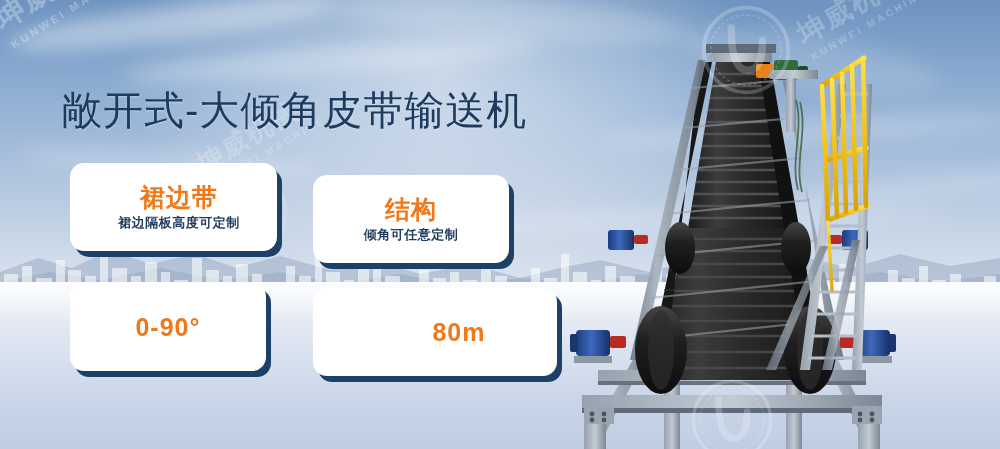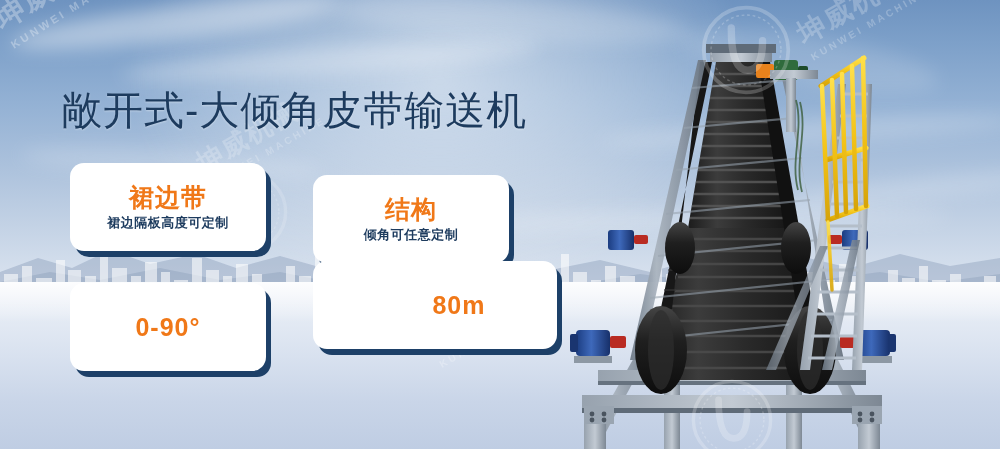--- a/index.html
+++ b/index.html
@@ -176,24 +176,24 @@
     width: 196px;
     height: 88px;
     background: #ffffff;
     border-radius: 14px;
     box-shadow: 5px 6px 0 0 #1d4068;
     display: flex;
     flex-direction: column;
     align-items: center;
     justify-content: center;
   }
-  .card-0 { left: 0px;   top: 0px;   }
+  .card-0 { left: 0px;   top: 0px; padding-left: 11px;   }
   .card-1 { left: 243px; top: 12px;   }
   .card-2 { left: 0px;   top: 120px; }
-  .card-3 { left: 243px; top: 98px; padding-left: 48px; }
+  .card-3 { left: 243px; top: 125px; padding-left: 48px; }
 
   .card-title {
     font-size: 25px;
     font-weight: bold;
     color: #f07818;
     line-height: 1.05;
     letter-spacing: 1px;
   }
   .card-sub {
     font-size: 13px;

